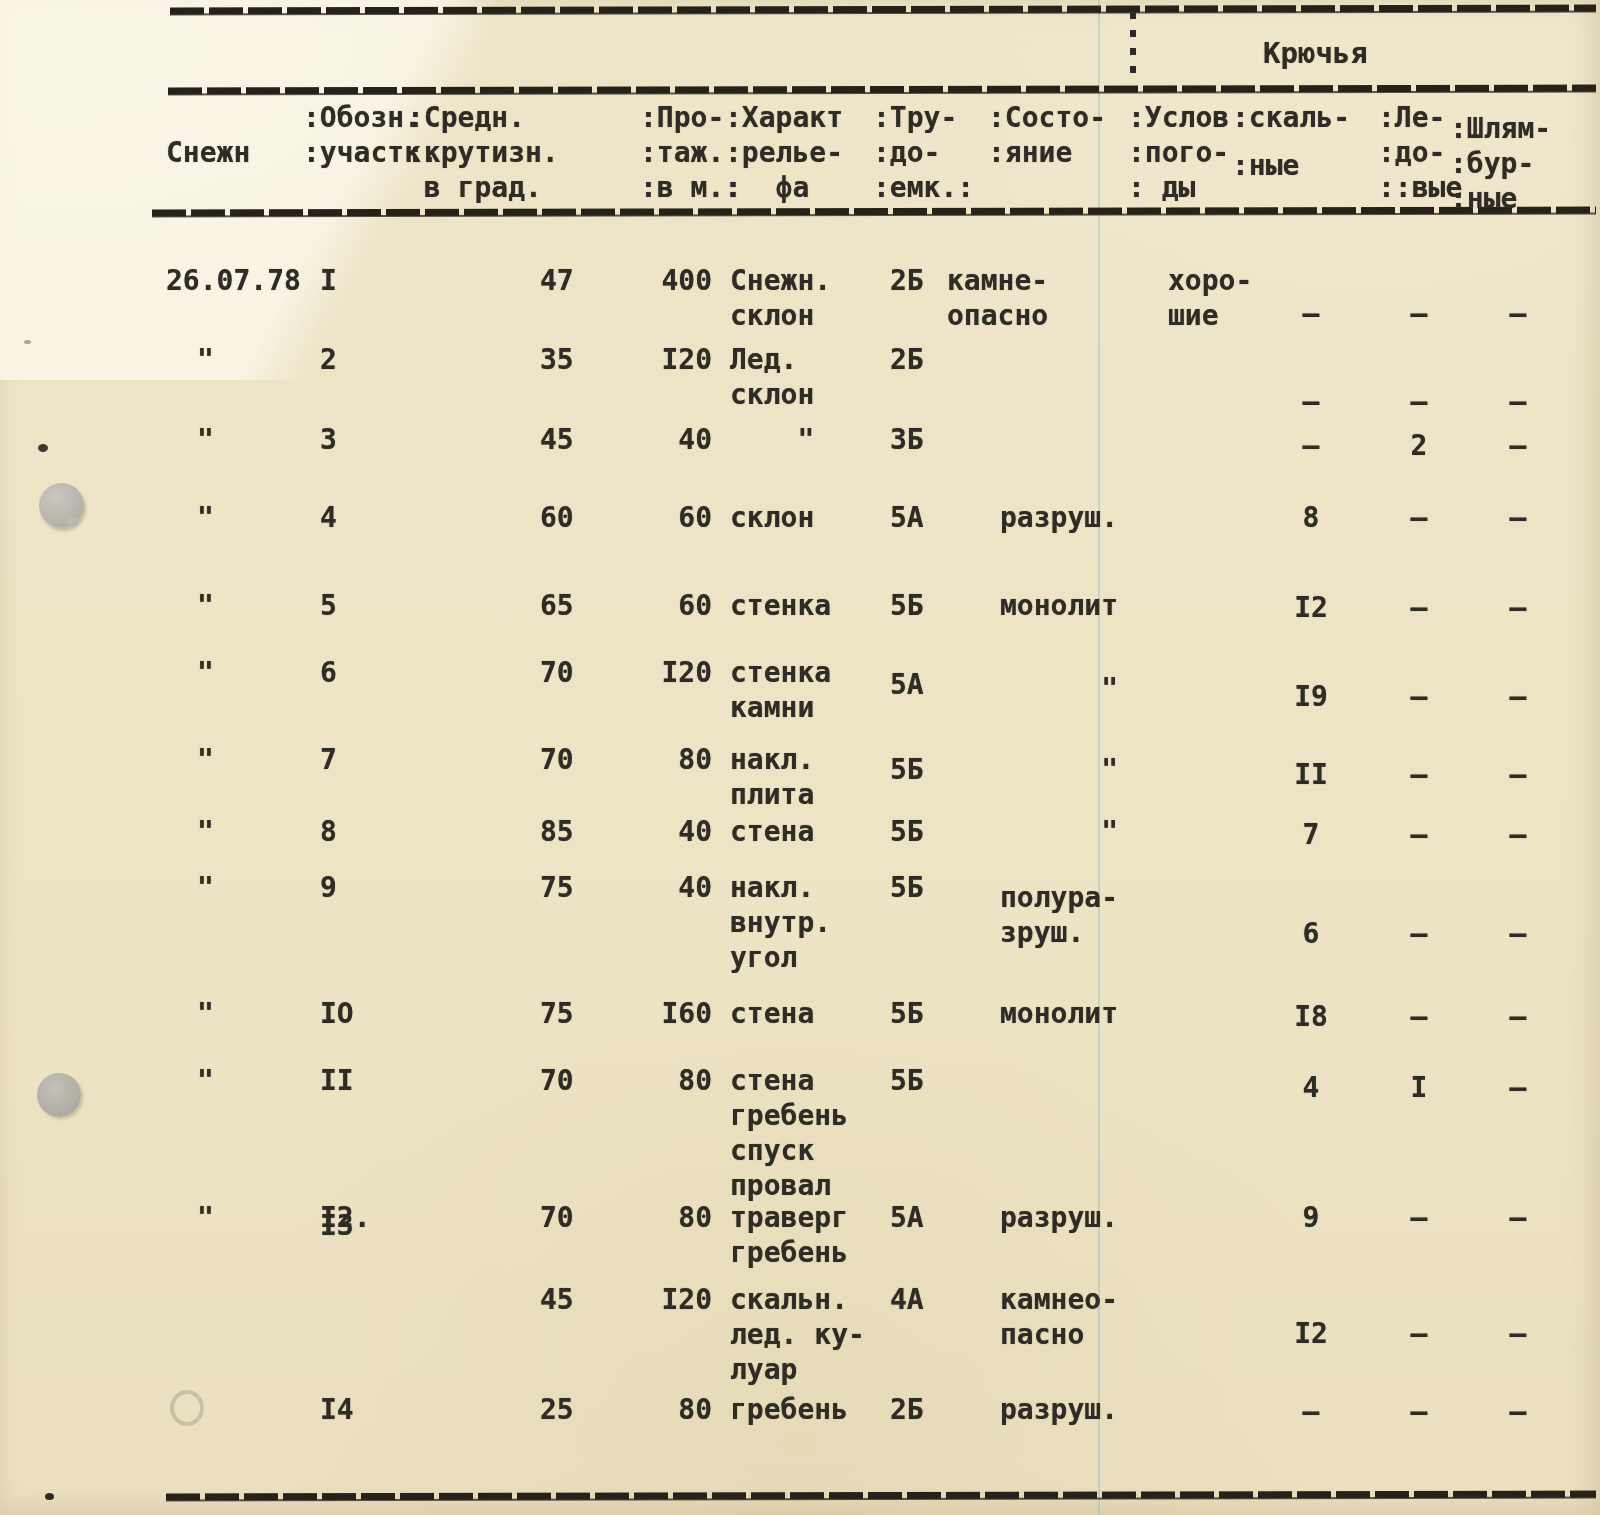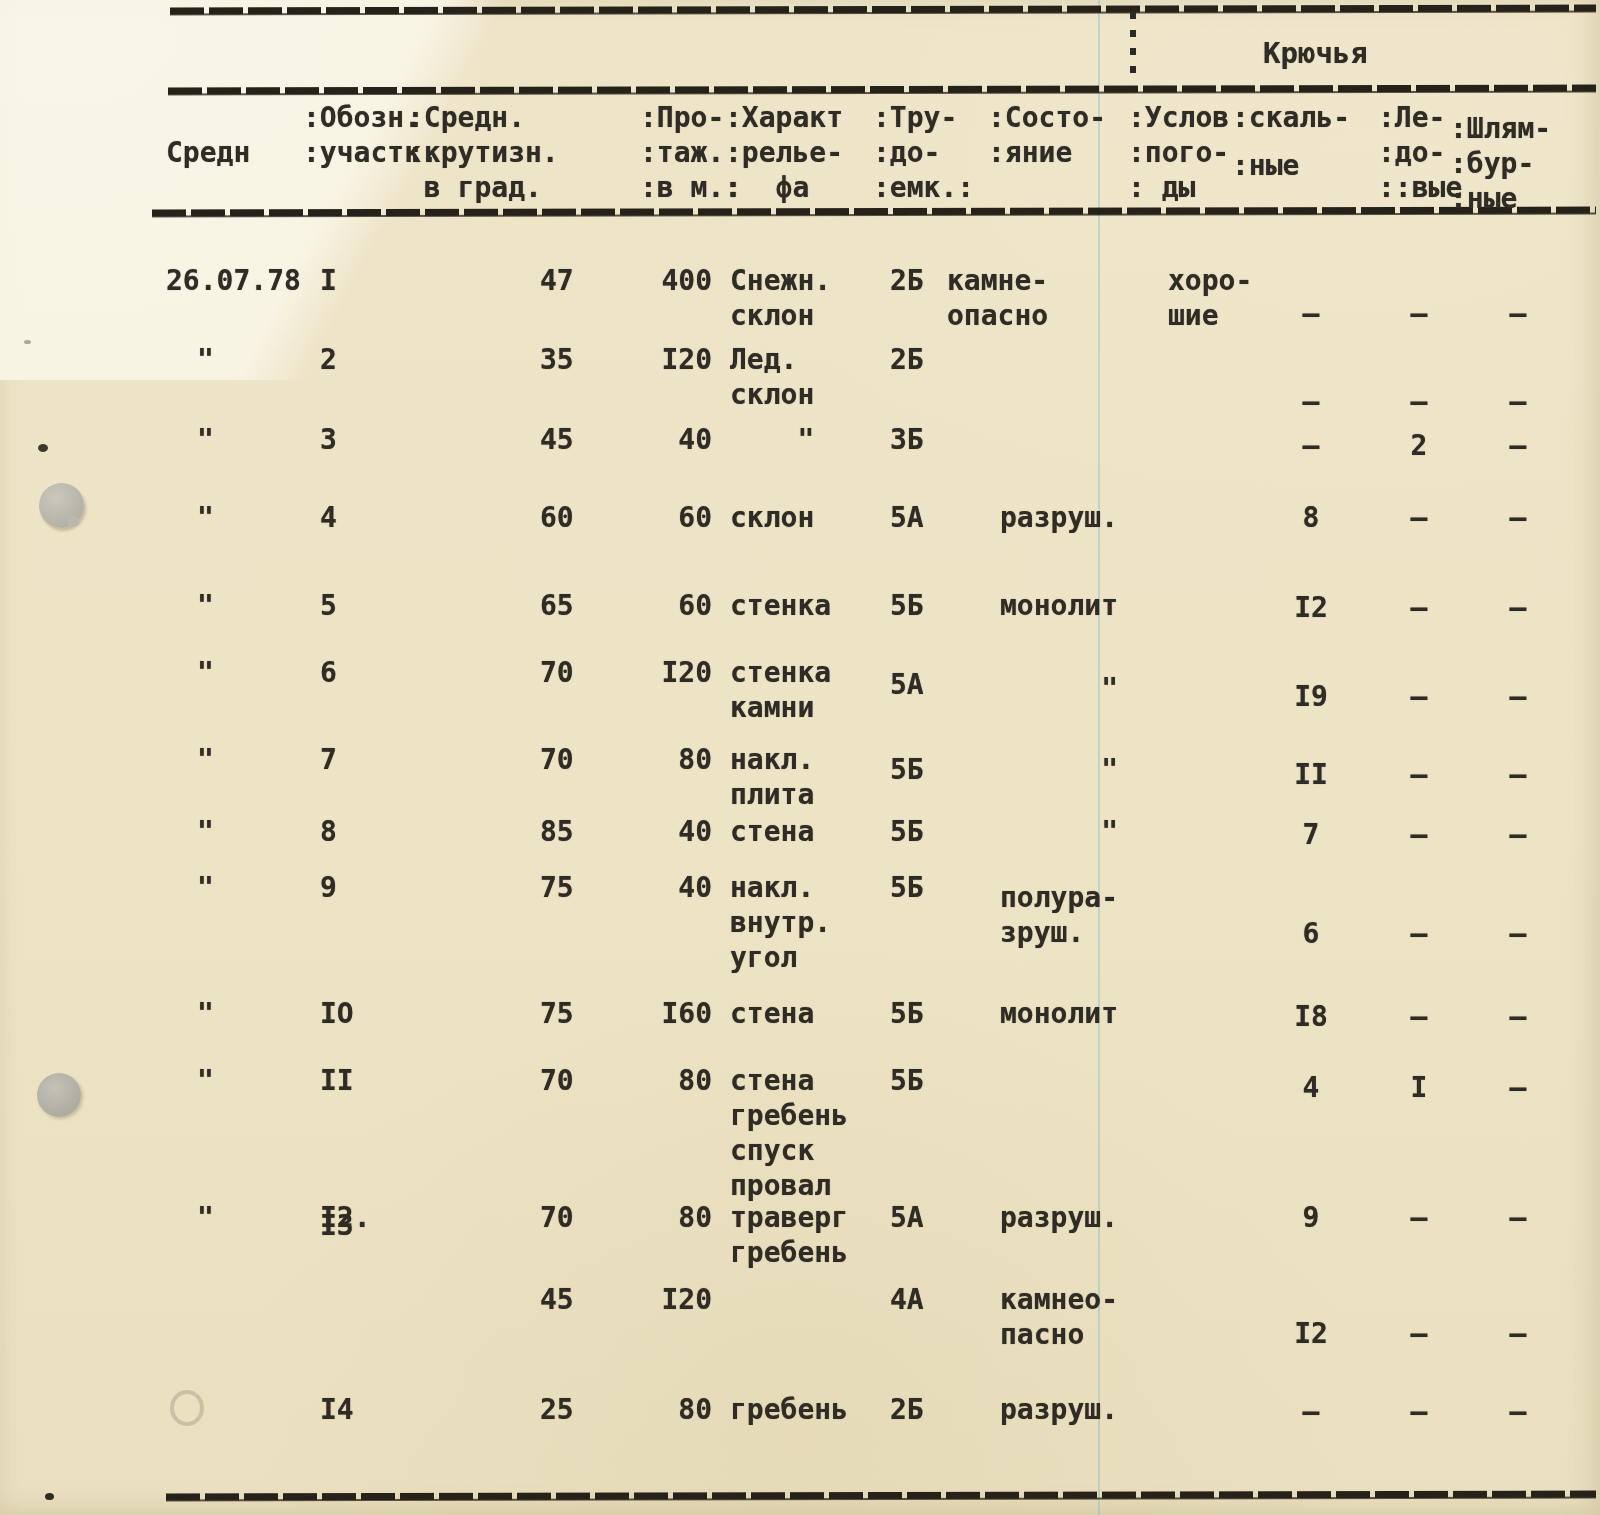--- a/index.html
+++ b/index.html
@@ -79,21 +79,21 @@
 
   <div class="rule" style="top:6px;left:170px;width:1426px"></div>
   <div class="rule" style="top:86px;left:168px;width:1428px"></div>
   <div class="rule" style="top:208px;left:152px;width:1444px"></div>
   <div class="rule" style="top:1492px;left:166px;width:1430px"></div>
 
   <div class="dots-sep"></div>
 
   <div class="t grp" style="left:1263px;top:36px">Крючья</div>
 
-  <div class="t" style="left:166px;top:135px">Средн</div>
+  <div class="t" style="left:166px;top:135px">Снежн</div>
   <div class="t" style="left:303px;top:100px">:Обозн.
 :участк.</div>
   <div class="t" style="left:407px;top:100px">:Средн.
 :крутизн.
  в град.</div>
   <div class="t" style="left:725px;top:100px">:Характ
 :релье-
 :  фа</div>
   <div class="t" style="left:640px;top:100px">:Про-
 :таж.
@@ -254,20 +254,23 @@
 гребень</div>
   <div class="t" style="left:890px;top:1200px">5А</div>
   <div class="t" style="left:1000px;top:1200px">разруш.</div>
   <div class="t c-rock" style="top:1200px">9</div>
   <div class="t c-ice" style="top:1200px">–</div>
   <div class="t c-bolt" style="top:1200px">–</div>
 
   <div class="t" style="left:320px;top:1208px">I3</div>
   <div class="t" style="left:540px;top:1282px">45</div>
   <div class="t num-r" style="left:600px;top:1282px">I20</div>
+  <div class="t" style="left:730px;top:1282px">скальн.
+лед. ку-
+луар</div>
   <div class="t" style="left:890px;top:1282px">4А</div>
   <div class="t" style="left:1000px;top:1282px">камнео-
 пасно</div>
   <div class="t c-rock" style="top:1316px">I2</div>
   <div class="t c-ice" style="top:1316px">–</div>
   <div class="t c-bolt" style="top:1316px">–</div>
 
   <div class="t" style="left:320px;top:1392px">I4</div>
   <div class="t" style="left:540px;top:1392px">25</div>
   <div class="t num-r" style="left:600px;top:1392px">80</div>

